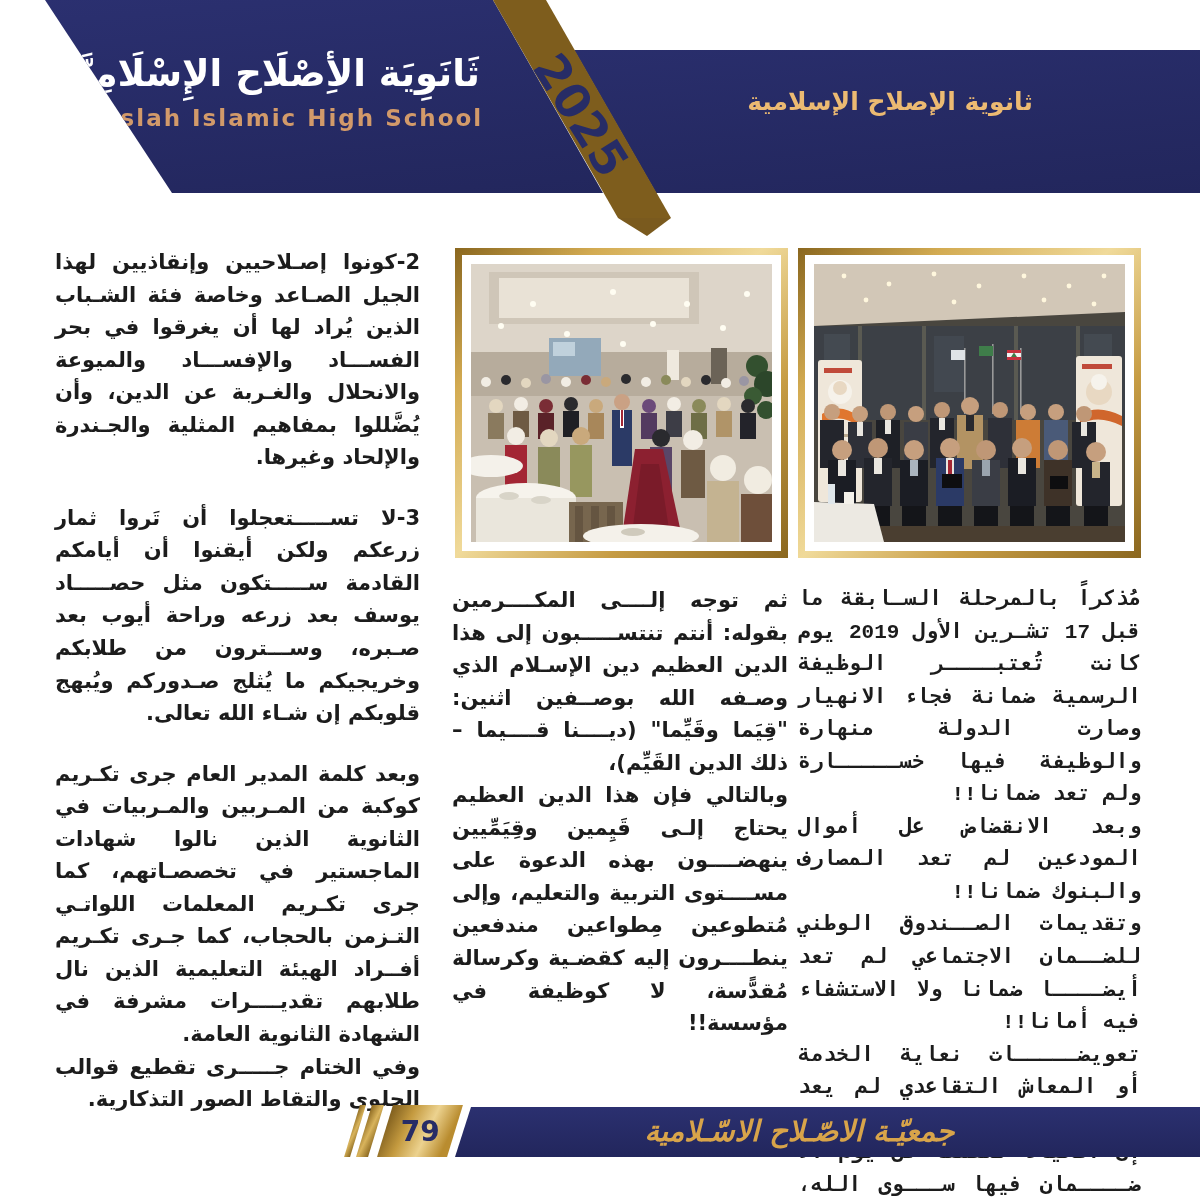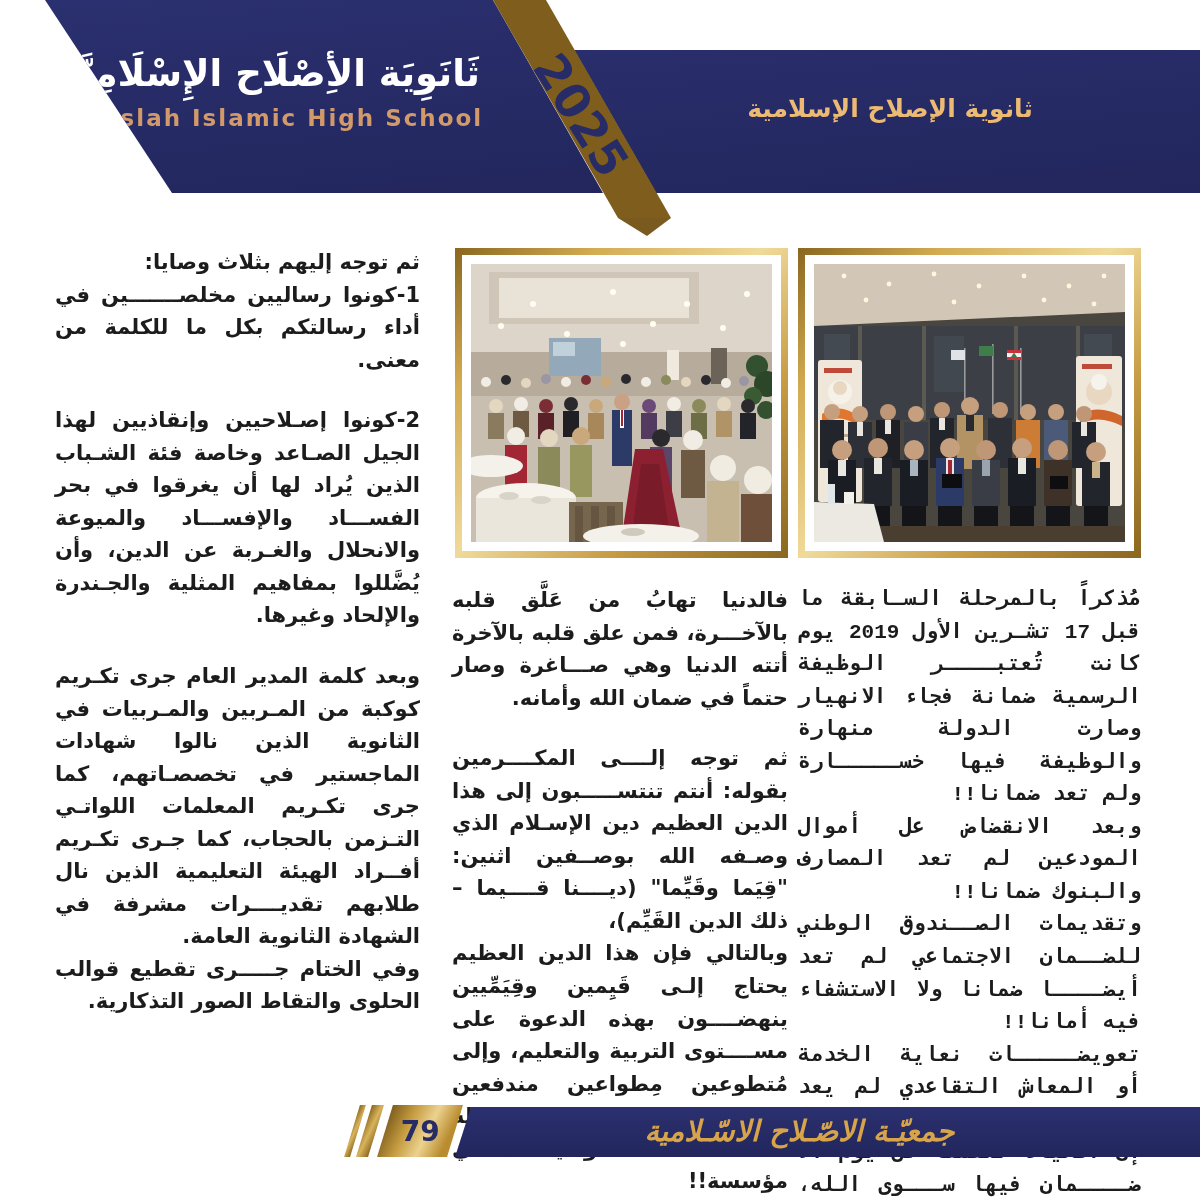--- a/index.html
+++ b/index.html
@@ -23,21 +23,21 @@
     color:#d29a6a;font-size:23px;font-weight:700;letter-spacing:2px;
     margin-top:2px;white-space:nowrap;
   }
   .hdr-right{
     position:absolute;left:0;top:50px;width:1200px;height:143px;
     background:linear-gradient(175deg,#2b3070,#22265c);
     clip-path:polygon(574px 0,1200px 0,1200px 143px,656px 143px);
   }
   .hdr-title{
     position:absolute;left:640px;top:32px;width:500px;text-align:center;
-    direction:rtl;color:#ecba72;font-size:25px;font-weight:700;line-height:40px;margin-top:7px;
+    direction:rtl;color:#ecba72;font-size:25px;font-weight:700;line-height:40px;
   }
   .ribbon{
     position:absolute;left:0;top:0;width:700px;height:218px;
     background:linear-gradient(112deg,#6e4f15 38%,#b8902f 44%,#e9cf8d 50%,#d9b45c 55%,#7e5d1d 63%);
     clip-path:polygon(493px 0,546px 0,671px 218px,618px 218px);
   }
   .ribbon-fold{
     position:absolute;left:0;top:0;width:700px;height:238px;
     background:#7a5a1e;
     clip-path:polygon(618px 218px,671px 218px,647px 236px);
@@ -425,29 +425,27 @@
           <rect y="262" width="311" height="16" fill="#4a3e30"></rect>
           <polygon points="0,238 60,240 70,278 0,278" fill="#ece9e2"></polygon>
           <rect x="14" y="220" width="7" height="20" fill="#dfe6ea"></rect>
           <rect x="30" y="228" width="10" height="12" fill="#f4f1ea"></rect>
         </g>
       </svg>
     </div>
   </div>
 
   <div class="col col-left">
-      <p>ثم توجه إليهم بثلاث وصايا:
-1-كونوا رساليين مخلصـــــــين في أداء رسالتكم بكل ما للكلمة من معنى.</p>
       <p>2-كونوا إصـلاحيين وإنقاذيين لهذا الجيل الصـاعد وخاصة فئة الشـباب الذين يُراد لها أن يغرقوا في بحر الفســـاد والإفســـاد والميوعة والانحلال والغـربة عن الدين، وأن يُضَّللوا بمفاهيم المثلية والجـندرة والإلحاد وغيرها.</p>
+      <p>3-لا تســـــتعجلوا أن تَروا ثمار زرعكم ولكن أيقنوا أن أيامكم القادمة ســـــتكون مثل حصـــــاد يوسف بعد زرعه وراحة أيوب بعد صـبره، وســـترون من طلابكم وخريجيكم ما يُثلج صـدوركم ويُبهج قلوبكم إن شـاء الله تعالى.</p>
       <p>وبعد كلمة المدير العام جرى تكـريم كوكبة من المـربين والمـربيات في الثانوية الذين نالوا شهادات الماجستير في تخصصـاتهم، كما جرى تكـريم المعلمات اللواتـي التـزمن بالحجاب، كما جـرى تكـريم أفــراد الهيئة التعليمية الذين نال طلابهم تقديــــرات مشرفة في الشهادة الثانوية العامة.
 وفي الختام جـــــرى تقطيع قوالب الحلوى والتقاط الصور التذكارية.</p>
     </div>
 
   <div class="col col-middle">
-      <p>فالدنيا تهابُ من عَلَّق قلبه بالآخـــرة، فمن علق قلبه بالآخرة أتته الدنيا وهي صـــاغرة وصار حتماً في ضمان الله وأمانه.</p>
       <p>ثم توجه إلــــى المكــــرمين بقوله: أنتم تنتســـــبون إلى هذا الدين العظيم دين الإسـلام الذي وصـفه الله بوصــفين اثنين: "قِيَما وقَيِّما" (ديــــنا قــــيما – ذلك الدين القَيِّم)،
 وبالتالي فإن هذا الدين العظيم يحتاج إلـى قَيِمين وقِيَمِّيين ينهضــــون بهذه الدعوة على مســــتوى التربية والتعليم، وإلى مُتطوعين مِطواعين مندفعين ينطــــرون إليه كقضـية وكرسالة مُقدًّسة، لا كوظيفة في مؤسسة!!</p>
     </div>
 
   <div class="col col-right">
       <p>مُذكراً بالمرحلة السـابقة ما قبل 17 تشـرين الأول 2019 يوم كانت تُعتبــــر الوظيفة الرسمية ضمانة فجاء الانهيار وصارت الدولة منهارة والوظيفة فيها خســـــارة ولم تعد ضمانا!!
 وبعد الانقضاض عل أموال المودعين لم تعد المصارف والبنوك ضمانا!!
 وتقديمات الصــندوق الوطني للضــمان الاجتماعي لم تعد أيضــــا ضمانا ولا الاستشفاء فيه أمانا!!
 تعويضـــــات نعاية الخدمة أو المعاش التقاعدي لم يعد ضمانا !! وهكذا..
 إن الحياة تعلمنا كل يوم ألا ضــــمان فيها ســـوى الله، فالله تعالى هو الأمان الوحيد في فوضى هذا العالم.</p>

